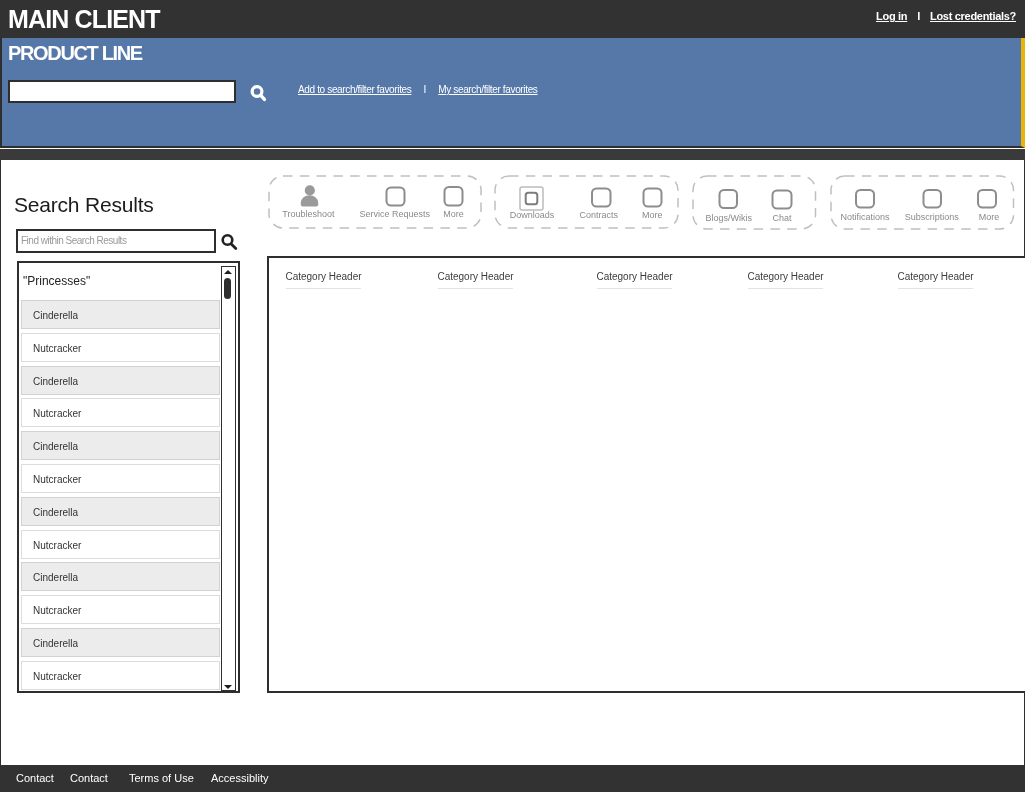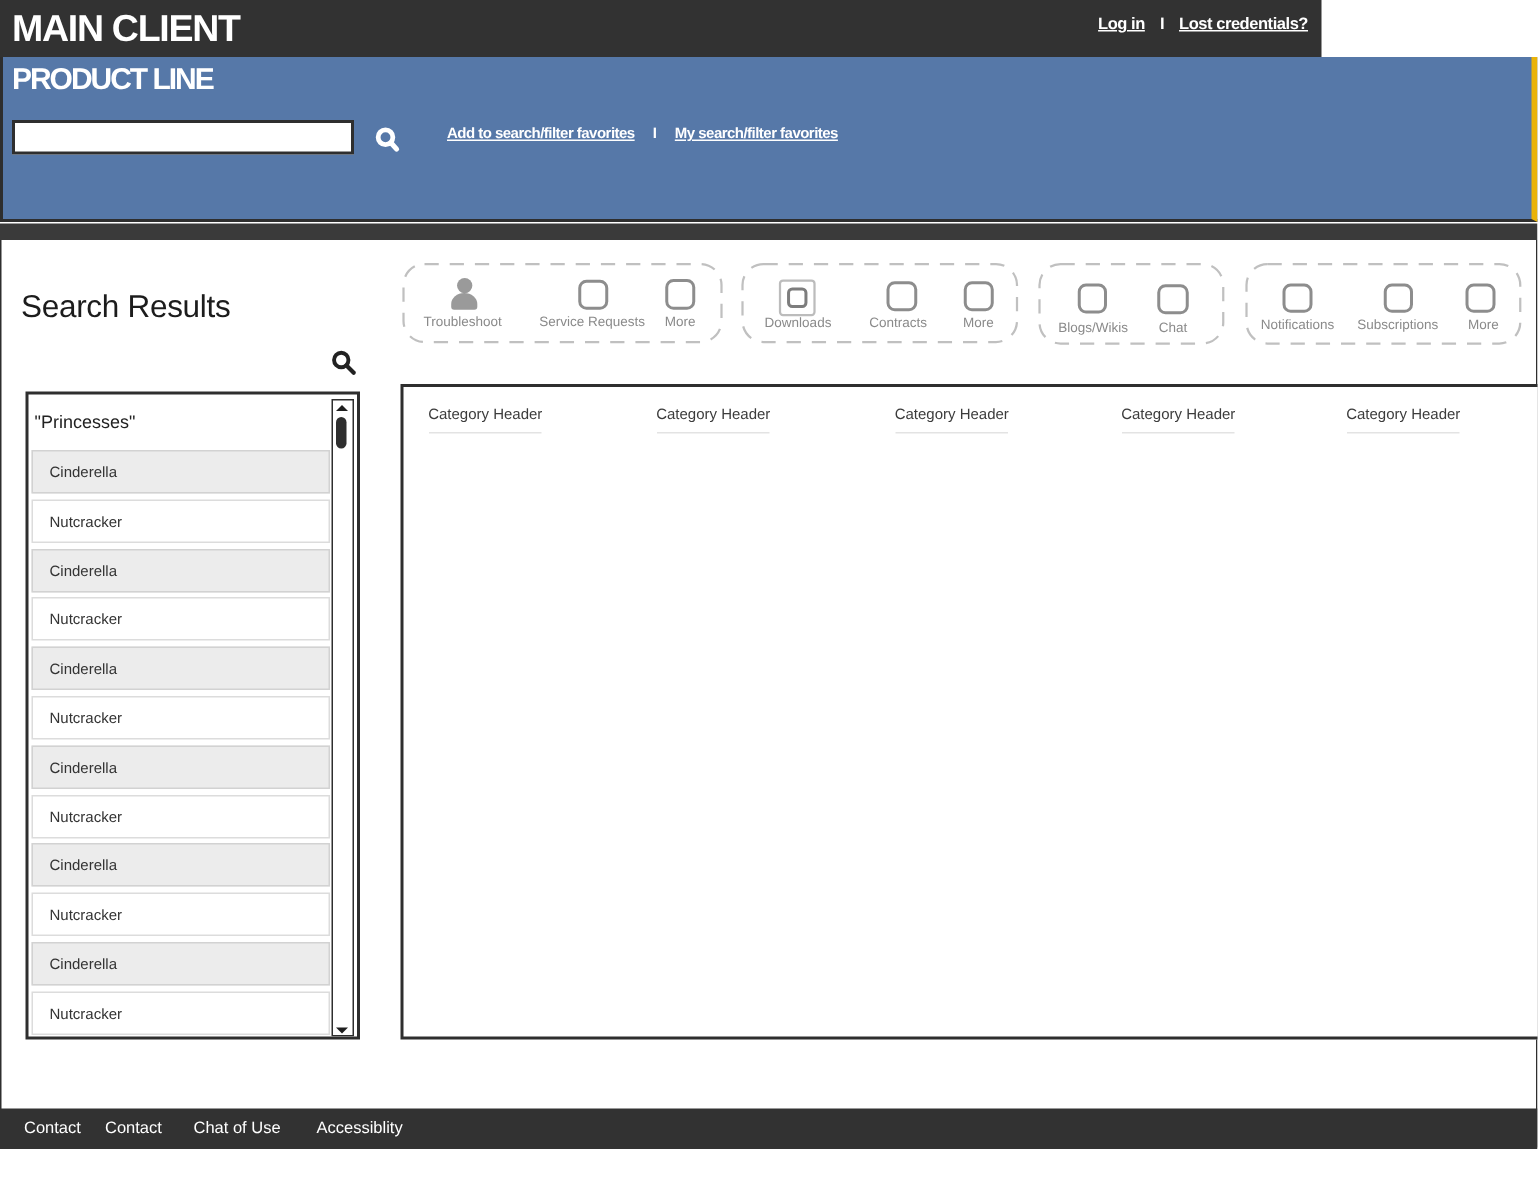--- a/index.html
+++ b/index.html
@@ -1,29 +1,29 @@
 <!DOCTYPE html>
 <html><head>
 <meta charset="utf-8">
 <style>
 *{margin:0;padding:0;box-sizing:border-box}
 html,body{width:1025px;height:792px}
 body{font-family:"Liberation Sans",sans-serif;position:relative;background:#fff;overflow:hidden}
 .abs{position:absolute}
 
-#topbar{position:absolute;left:0;top:0;width:881px;height:38px;background:#323232}
+#topbar{position:absolute;left:0;top:0;width:1025px;height:38px;background:#323232}
 #topbar h1{position:absolute;left:8px;top:5px;font-size:25px;font-weight:bold;color:#fff;letter-spacing:-0.85px}
 #toplinks{position:absolute;right:9px;top:10px;font-size:11px;font-weight:bold;color:#fff;letter-spacing:-0.3px}
 #toplinks a{color:#fff;text-decoration:underline}
 #toplinks .sep{display:inline-block;margin:0 10px;text-decoration:none;font-weight:bold}
 
 #bluebar{position:absolute;left:0;top:38px;width:1025px;height:110px;background:#5678a8;border-left:2px solid #2e2e2e;border-right:4px solid #eab308;border-bottom:2px solid #2e2e2e}
 #bluebar h2{position:absolute;left:6px;top:4px;font-size:20px;font-weight:bold;color:#fff;letter-spacing:-1.35px}
 #bsearch{position:absolute;left:6px;top:42px;width:228px;height:23px;background:#fff;border:2px solid #2e2e2e}
-#blinks{position:absolute;left:296px;top:46px;font-size:10px;font-weight:bold;color:#fff;letter-spacing:-0.35px}
+#blinks{position:absolute;left:296px;top:46px;font-size:10px;font-weight:normal;color:#fff;letter-spacing:-0.35px}
 #blinks a{color:#fff;text-decoration:underline}
 #blinks .sep{display:inline-block;margin:0 12px;letter-spacing:0}
 
 #midbar{position:absolute;left:0;top:149px;width:1025px;height:11px;background:#3a3a3a}
 
 #content{position:absolute;left:0;top:160px;width:1025px;height:605px;background:#fff;border-left:1px solid #2e2e2e;border-right:1px solid #2e2e2e}
 #content h3{position:absolute;left:13px;top:33px;font-size:21px;font-weight:normal;color:#1c1c1c;letter-spacing:-0.2px}
 #fsearch{position:absolute;left:15px;top:69px;width:200px;height:24px;border:2px solid #2e2e2e;background:#fff}
 #fsearch span{position:absolute;left:3px;top:4px;font-size:10px;color:#9a9a9a;letter-spacing:-0.5px}
 
@@ -37,41 +37,44 @@
 #sbar .thumb{position:absolute;left:2px;top:11px;width:7px;height:21px;border-radius:4px;background:#2e2e2e}
 .tri-u{position:absolute;left:2px;top:2.5px;width:0;height:0;border-left:4px solid transparent;border-right:4px solid transparent;border-bottom:4px solid #1e1e1e}
 .tri-d{position:absolute;left:2px;bottom:1px;width:0;height:0;border-left:4px solid transparent;border-right:4px solid transparent;border-top:4px solid #1e1e1e}
 
 #pane{position:absolute;left:266px;top:96px;width:808px;height:437px;border:2px solid #2e2e2e;background:#fff}
 .cath{position:absolute;top:13px;width:120px;text-align:center;font-size:10px;color:#3c3c3c}
 .cath i{display:block;font-style:normal;height:12px;line-height:12px}
 .cath b{display:block;margin:5px auto 0;width:75px;height:1px;background:#e3e3e3}
 #pane .pv{position:absolute;left:0;right:0;top:217px;text-align:center;font-size:10px;color:#3c3c3c}
 
-#footer{position:absolute;left:0;top:739px;width:1025px;height:27px;background:#323232}
+#footer{position:absolute;left:0;top:765px;width:1025px;height:27px;background:#323232}
 #footer div{position:absolute;top:7px;font-size:11px;color:#fff}
 </style>
 </head>
 <body>
 <div id="topbar">
   <h1>MAIN CLIENT</h1>
   <div id="toplinks"><a>Log in</a><span class="sep">I</span><a>Lost credentials?</a></div>
 </div>
 <div id="bluebar">
   <h2>PRODUCT LINE</h2>
   <div id="bsearch"></div>
   <svg class="abs" style="left:243px;top:44px" width="24" height="24" viewBox="0 0 24 24">
     <circle cx="12" cy="9.5" r="4.9" fill="none" stroke="#fff" stroke-width="3.2"></circle>
     <line x1="15.6" y1="13.2" x2="19.4" y2="17.4" stroke="#fff" stroke-width="3.4" stroke-linecap="round"></line>
   </svg>
   <div id="blinks"><a>Add to search/filter favorites</a><span class="sep">I</span><a>My search/filter favorites</a></div>
 </div>
 <div id="midbar"></div>
 <div id="content">
   <h3>Search Results</h3>
+  <div id="fsearch">
+      <span>Find within Search Results</span>
+    </div>
   <svg class="abs" style="left:217px;top:70px" width="22" height="22" viewBox="0 0 22 22">
     <circle cx="9.5" cy="10" r="4.8" fill="none" stroke="#222" stroke-width="2.6"></circle>
     <line x1="13" y1="13.7" x2="17.8" y2="18.5" stroke="#222" stroke-width="2.8" stroke-linecap="round"></line>
   </svg>
   <div id="listbox">
     <div class="title">"Princesses"</div>
     <div class="row g" style="top:37px">
         <span>Cinderella</span>
       </div>
     <div class="row" style="top:70px">
@@ -170,15 +173,15 @@
       </div>
     <div class="cath" style="left:606.5px">
         <i>Category Header</i>
         <b></b>
       </div>
   </div>
 </div>
 <div id="footer">
   <div style="left:16px">Contact</div>
   <div style="left:70px">Contact</div>
-  <div style="left:129px">Chat of Use</div>
+  <div style="left:129px">Terms of Use</div>
   <div style="left:211px">Accessiblity</div>
 </div>
 
 </body></html>

